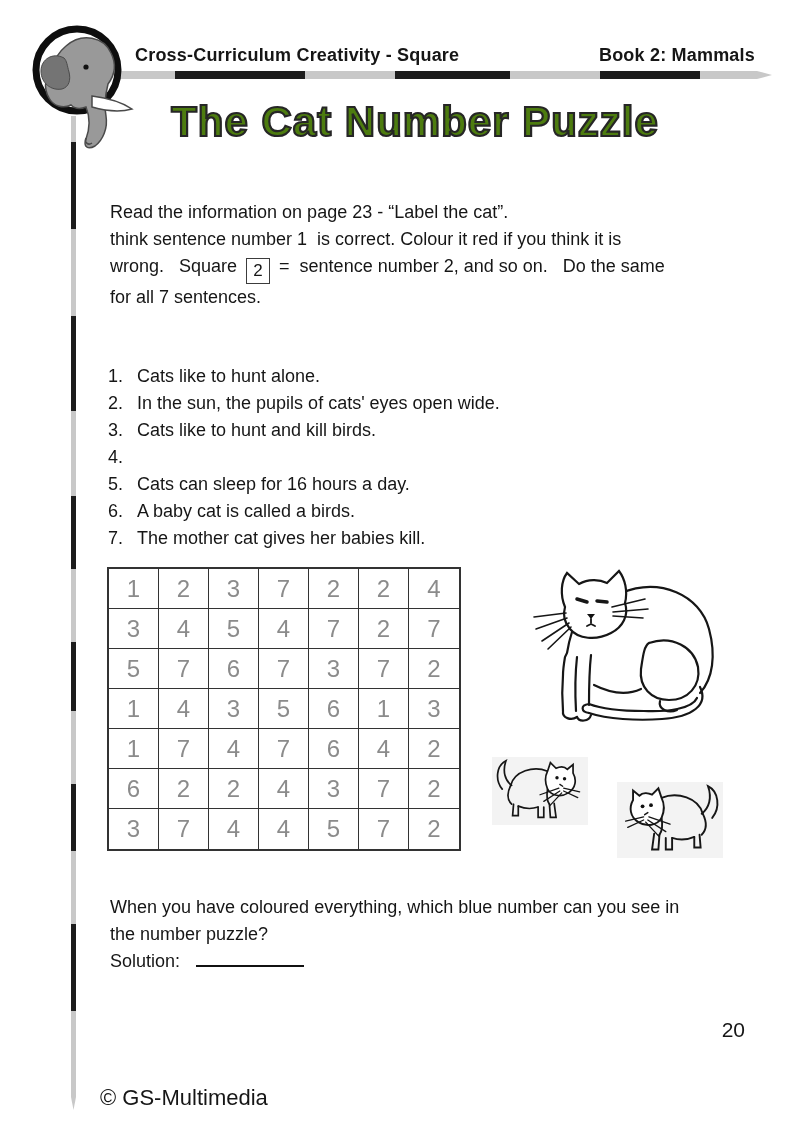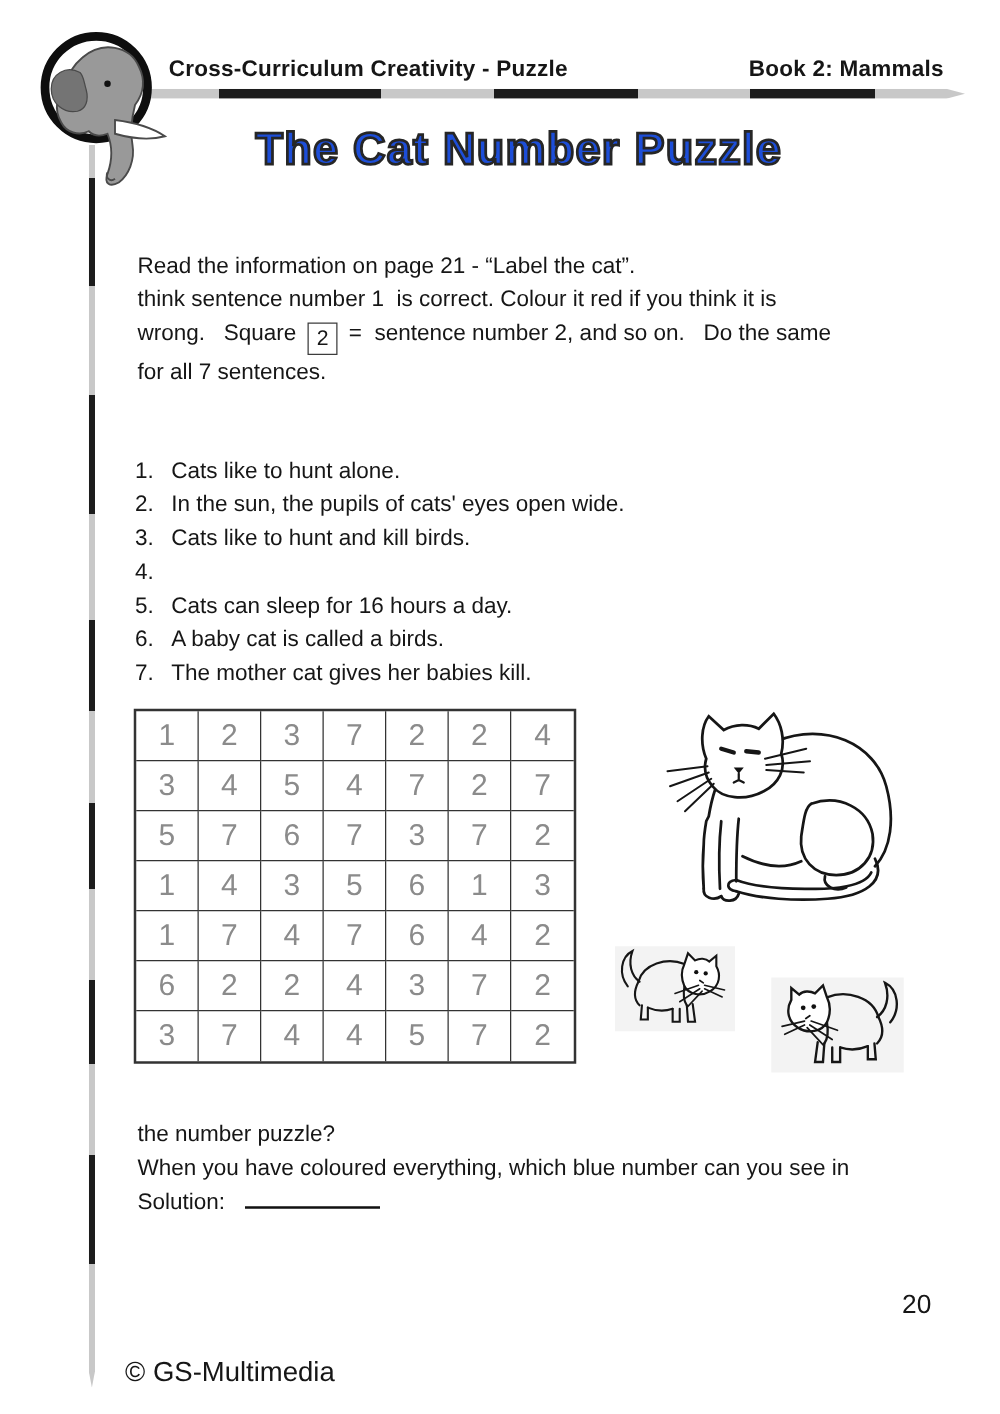--- a/index.html
+++ b/index.html
@@ -25,21 +25,21 @@
     background:linear-gradient(to bottom,
       #c8c8c8 0 26px,#1c1c1c 26px 113px,#c8c8c8 113px 200px,#1c1c1c 200px 295px,
       #c8c8c8 295px 380px,#1c1c1c 380px 453px,#c8c8c8 453px 526px,#1c1c1c 526px 595px,
       #c8c8c8 595px 668px,#1c1c1c 668px 735px,#c8c8c8 735px 808px,#1c1c1c 808px 895px,
       #c8c8c8 895px 100%);
     clip-path:polygon(0 0,100% 0,100% calc(100% - 13px),50% 100%,0 calc(100% - 13px));
   }
   
   .title{
     position:absolute;left:105px;top:98px;width:620px;text-align:center;
-    font-size:36px;font-weight:700;letter-spacing:1px;color:#1d4ed8;
+    font-size:42px;font-weight:700;letter-spacing:1px;color:#4d7c0f;
     -webkit-text-stroke:2.2px #262626;
   }
   @supports not (-webkit-text-stroke:1px #000){ .title{color:#333;} }
   
   .intro{position:absolute;left:110px;top:199px;width:665px;font-size:18px;line-height:27px;}
   .intro-line{white-space:pre;}
   .numbox{
     display:inline-block;min-width:18px;height:24px;line-height:24px;padding:0 2px;
     border:1.7px solid #3c3c3c;text-align:center;margin:0 9px;vertical-align:-4px;font-size:17px;
   }
@@ -67,48 +67,48 @@
   .cat-big svg,.kitten1 svg,.kitten2 svg{width:100%;height:100%;display:block;}
   
   .question{position:absolute;left:110px;top:894px;width:665px;font-size:18px;line-height:27px;}
   .q-line{white-space:pre;}
   .blank{
     display:inline-block;width:108px;height:16px;margin-left:16px;
     border-bottom:2.2px solid #111;vertical-align:baseline;
   }
   
   .footer-copy{position:absolute;left:100px;top:1085px;font-size:22px;}
-  .footer-page{position:absolute;right:55px;top:1018px;font-size:21px;margin-top:14px;}
+  .footer-page{position:absolute;right:55px;top:1018px;font-size:21px;}
 </style>
 </head>
 <body>
 
 <div class="page">
 
   <div class="rule-h"></div>
   <div class="rule-v"></div>
 
   <div class="logo">
     <svg viewBox="0 0 122 135" xmlns="http://www.w3.org/2000/svg">
       <circle cx="53" cy="50" r="41" fill="#ffffff" stroke="#0e0e0e" stroke-width="7"></circle>
       <path d="M42,26 C58,12 80,17 87,33 C93,45 90,56 84,64 C81,76 80,86 82,96 C84,108 79,120 71,126 C64,130 59,127 62,119 C66,108 66,97 62,87 C57,89 51,89 47,85 C39,89 29,86 25,78 C19,68 21,55 29,47 C31,37 36,31 42,26 Z" fill="#999999" stroke="#4a4a4a" stroke-width="1.5"></path>
       <path d="M40,38 C29,32 17,39 17,51 C17,63 27,71 38,69 C45,67 47,60 45,52 C43,45 43,41 40,38 Z" fill="#747474" stroke="#4a4a4a" stroke-width="1"></path>
       <path d="M68,76 C84,78 99,83 108,89 C97,92 82,91 68,87 Z" fill="#ffffff" stroke="#4a4a4a" stroke-width="1.5"></path>
       <circle cx="62" cy="47" r="2.6" fill="#111111"></circle>
       <path d="M62,118 C60,122 64,126 68,123" fill="none" stroke="#4a4a4a" stroke-width="1.5"></path>
     </svg>
   </div>
 
-  <div class="hdr-series">Cross-Curriculum Creativity - Puzzle</div>
+  <div class="hdr-series">Cross-Curriculum Creativity - Square</div>
   <div class="hdr-book">Book 2: Mammals</div>
 
   <div class="title">The Cat Number Puzzle</div>
 
   <div class="intro">
-    <div class="intro-line">Read the information on page 21 - “Label the cat”.</div>
+    <div class="intro-line">Read the information on page 23 - “Label the cat”.</div>
     <div class="intro-line">think sentence number 1  is correct. Colour it red if you think it is</div>
     <div class="intro-line"><span>wrong.   Square</span><span class="numbox">2</span><span>=  sentence number 2, and so on.   Do the same</span></div>
     <div class="intro-line">for all 7 sentences.</div>
   </div>
 
   <div class="sentences">
     <div class="sentence">
         <span class="s-num">1.</span>
         <span>Cats like to hunt alone.</span>
       </div>
@@ -250,21 +250,21 @@
       <path d="M19,30 C15,38 15,45 20,50"></path>
       <path d="M22,50 L21,62 L27,62 L27,52"></path>
       <path d="M27,52 C34,55 42,55 48,53"></path>
       <path d="M48,53 L48,64 L54,64 L54,53"></path>
       <path d="M60,50 L61,64 L67,64 L65,49"></path>
       <path d="M58,34 C57,40 57,46 60,50"></path>
     </svg>
   </div>
 
   <div class="question">
+    <div class="q-line">When you have coloured everything, which blue number can you see in</div>
     <div class="q-line">the number puzzle?</div>
-    <div class="q-line">When you have coloured everything, which blue number can you see in</div>
     <div class="q-line"><span>Solution:</span><span class="blank"></span></div>
   </div>
 
   <div class="footer-copy">© GS-Multimedia</div>
   <div class="footer-page">20</div>
 
 </div>
 
 </body></html>

